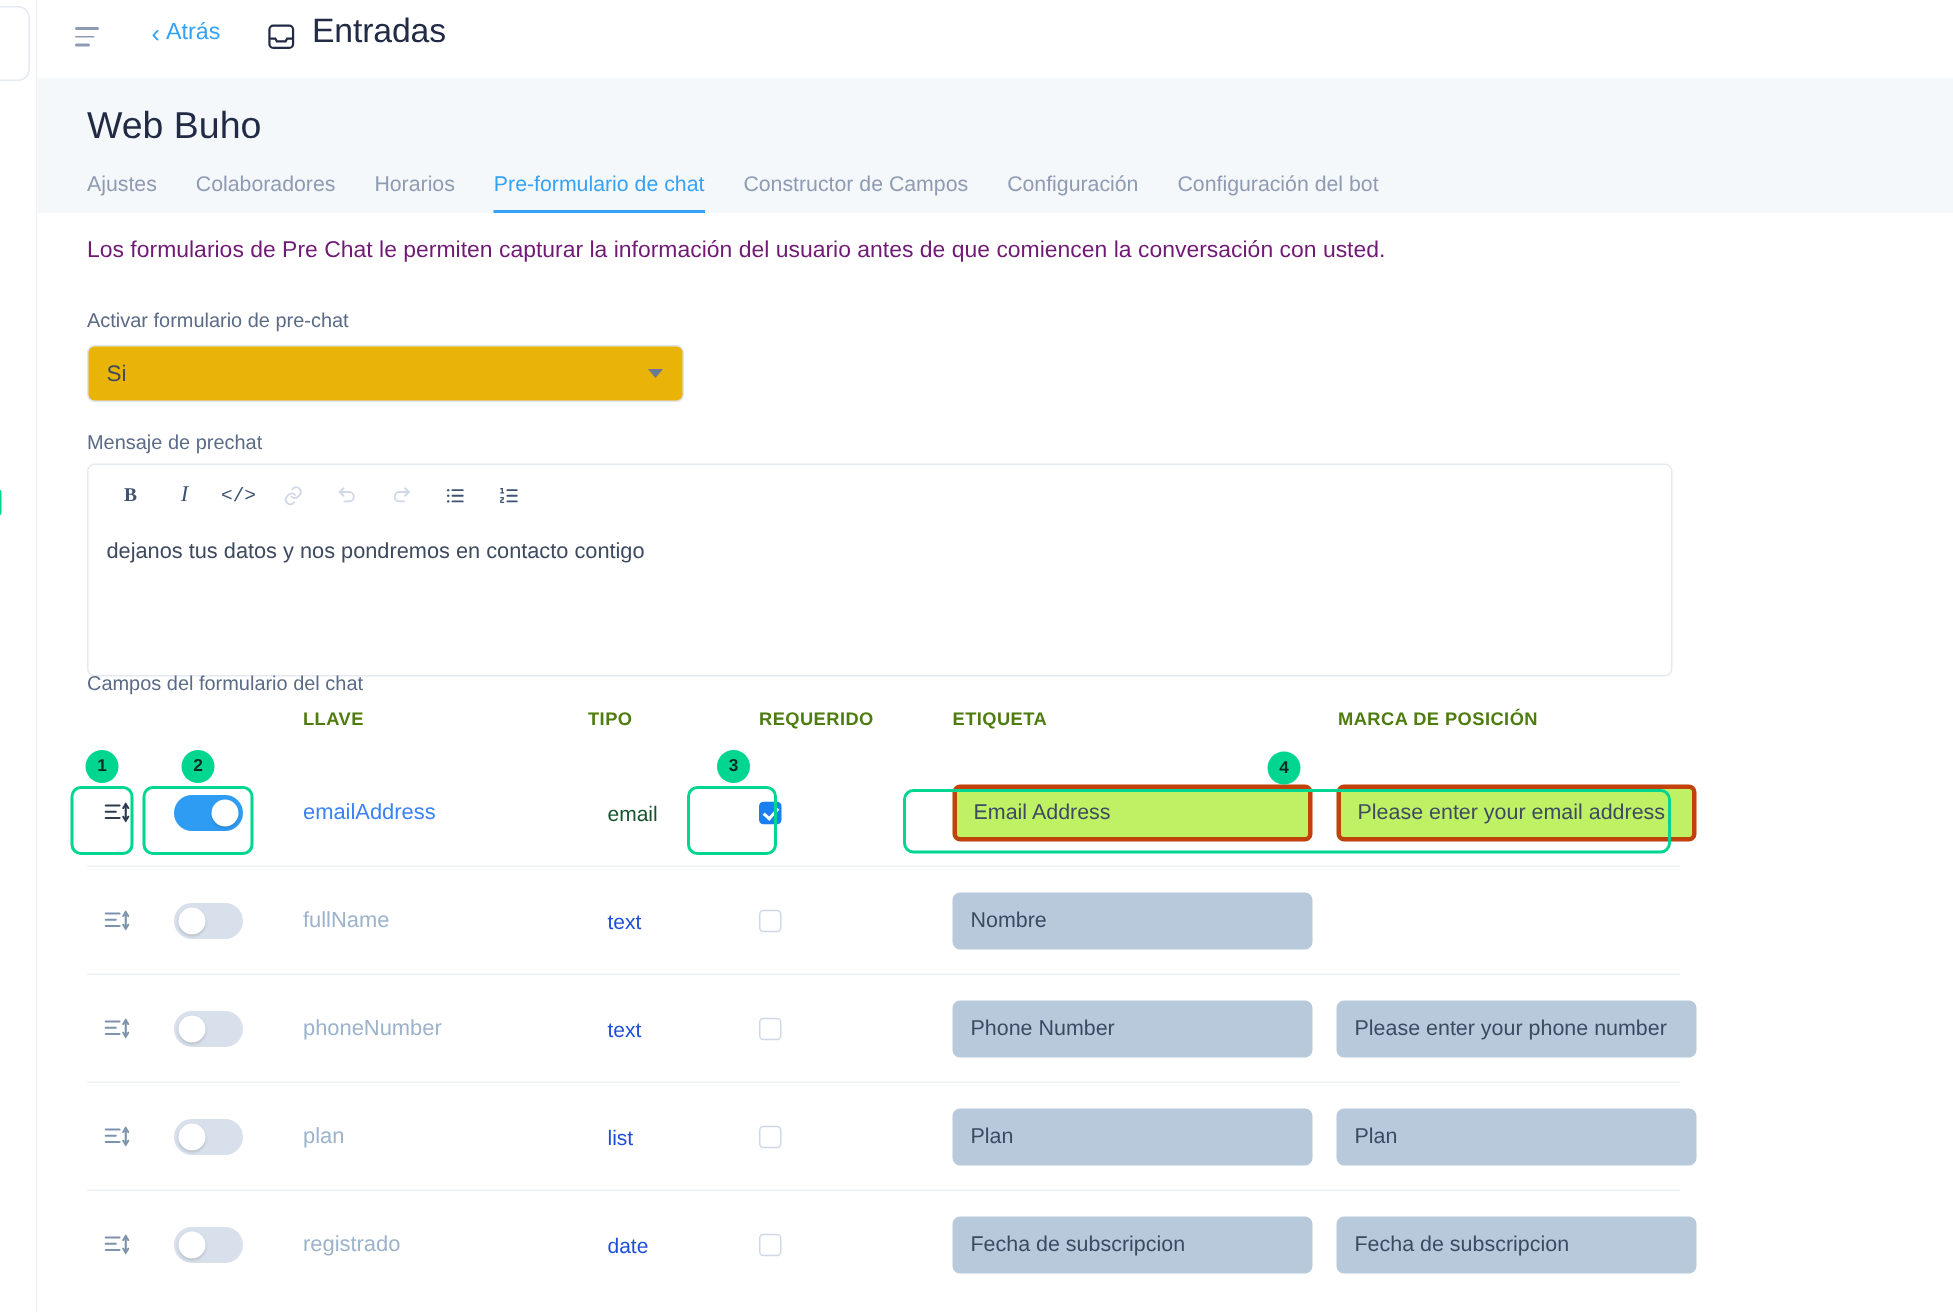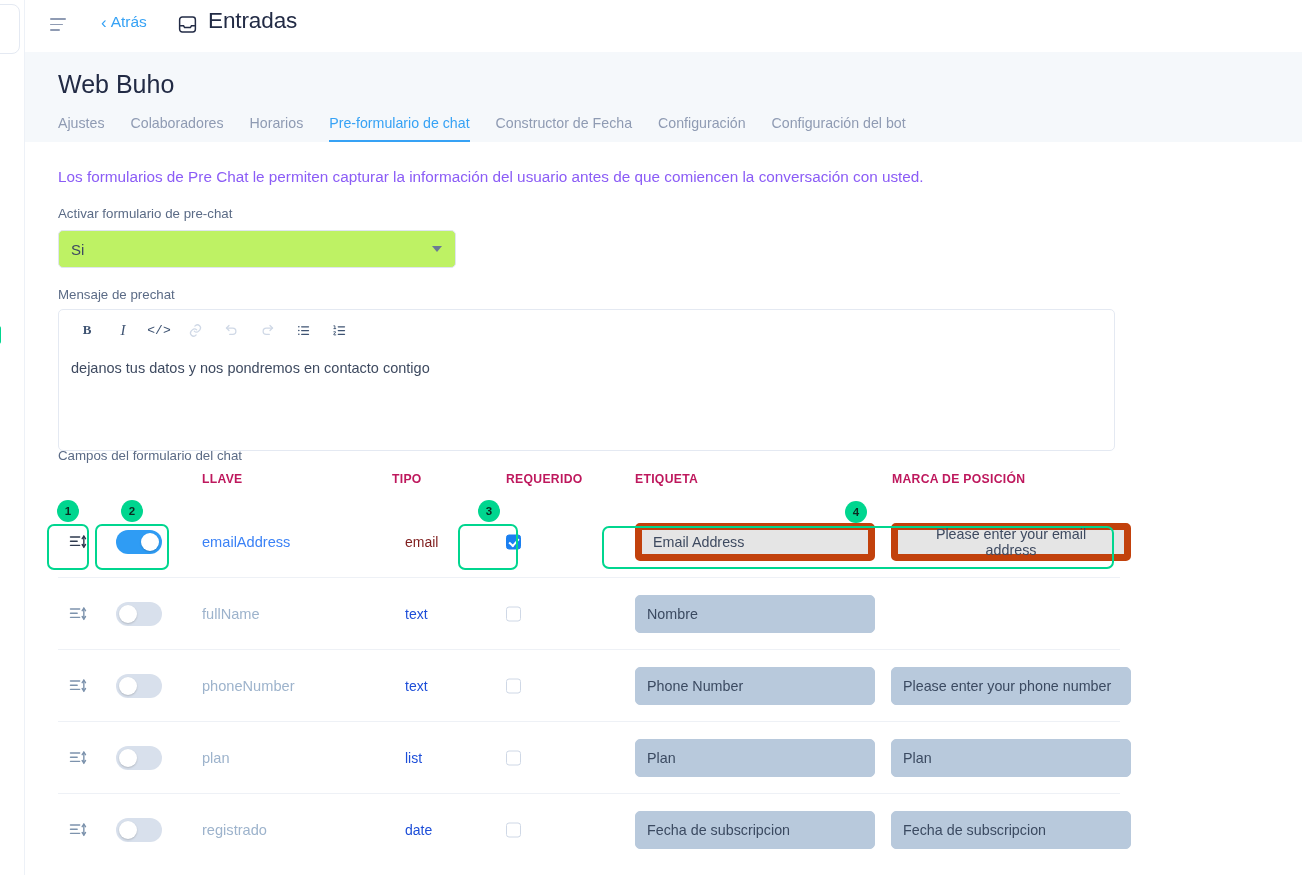--- a/index.html
+++ b/index.html
@@ -38,30 +38,30 @@
   
   .banner { position: absolute; left: 25px; top: 52px; width: 1277px; height: 90px; background: #f5f8fb; }
   .banner-title { position: absolute; left: 33px; top: 18px; font-size: 25px; color: #222b45; font-weight: 400; }
   .tabs { position: absolute; left: 33px; top: 58px; display: flex; align-items: flex-end; height: 32px; }
   .tab { font-size: 14.2px; color: #8f9bb3; padding: 0 0 9px 0; margin-right: 26px;
          cursor: pointer; white-space: nowrap; border-bottom: 2px solid transparent; }
   .tab.active { color: #36a2f5; border-bottom-color: #36a2f5; }
 
   
   .content { position: absolute; left: 25px; top: 142px; width: 1277px; height: 733px; background: #ffffff; }
-  .intro { position: absolute; left: 33px; top: 26px; font-size: 15.3px; color: #8b5cf6; }
+  .intro { position: absolute; left: 33px; top: 16px; font-size: 15.3px; color: #701a75; }
 
   .field-label { position: absolute; font-size: 13.3px; color: #5b6b86; }
   .lbl-activar { left: 33px; top: 64px; }
   .lbl-mensaje { left: 33px; top: 145px; }
   .lbl-campos { left: 33px; top: 306px; }
 
   .select {
     position: absolute; left: 33px; top: 88px; width: 398px; height: 38px;
-    border: 1px solid #dfe5ef; border-radius: 5px; background: #bef264;
+    border: 1px solid #dfe5ef; border-radius: 5px; background: #eab308;
     display: flex; align-items: center; padding: 0 12px; cursor: pointer;
   }
   .select .val { font-size: 15px; color: #3e4a60; }
   .select .caret { position: absolute; right: 13px; top: 15px; width: 0; height: 0;
                    border-left: 5px solid transparent; border-right: 5px solid transparent;
                    border-top: 6px solid #6b7a94; }
 
   .editor { position: absolute; left: 33px; top: 167px; width: 1057px; height: 142px;
             border: 1px solid #e4e9f2; border-radius: 5px; background: #fff; }
   .editor-toolbar { position: absolute; left: 0; top: 0; height: 40px; width: 100%;
@@ -70,21 +70,21 @@
             color: #3e5372; cursor: pointer; }
   .tb-btn.dim { color: #cfd8e6; cursor: default; }
   .tb-btn .bold { font-weight: bold; font-size: 13px; font-family: "Liberation Serif", serif; }
   .tb-btn .ital { font-style: italic; font-size: 15px; font-family: "Liberation Serif", serif; }
   .tb-btn .code { font-size: 13px; font-family: "Liberation Mono", monospace; }
   .editor-body { position: absolute; left: 0; top: 42px; padding: 8px 12px; font-size: 14.5px; color: #3e4a60; }
 
   
   .table { position: absolute; left: 33px; top: 330px; width: 1062px; }
   .thead { position: relative; height: 34px; }
-  .th { position: absolute; top: 0; font-size: 12.2px; font-weight: bold; color: #be185d; letter-spacing: 0.3px; }
+  .th { position: absolute; top: 0; font-size: 12.2px; font-weight: bold; color: #4d7c0f; letter-spacing: 0.3px; }
   .th-llave { left: 144px; }
   .th-tipo  { left: 334px; }
   .th-req   { left: 448px; }
   .th-etiq  { left: 577px; }
   .th-marca { left: 834px; }
 
   .row { position: relative; height: 72px; border-bottom: 1px solid #eef1f6; }
   .row:last-child { border-bottom: none; }
 
   .drag-handle { position: absolute; left: 10px; top: 50%; transform: translateY(-50%);
@@ -92,32 +92,32 @@
 
   .toggle { position: absolute; left: 58px; top: 50%; transform: translateY(-50%);
             width: 46px; height: 24px; border-radius: 13px; background: #d8e0ec; cursor: pointer; }
   .toggle .knob { position: absolute; top: 3px; left: 3px; width: 18px; height: 18px;
                   border-radius: 50%; background: #ffffff; box-shadow: 0 1px 2px rgba(0,0,0,.18); }
   .toggle.on { background: #2f9cf4; }
   .toggle.on .knob { left: 25px; }
 
   .cell-key  { position: absolute; left: 144px; top: 50%; transform: translateY(-50%); font-size: 14.6px; color: #3b82f6; }
   .cell-key.muted { color: #9db3cc; }
-  .cell-type { position: absolute; left: 347px; top: 50%; transform: translateY(-50%); font-size: 14px; color: #7f1d1d; }
+  .cell-type { position: absolute; left: 347px; top: 50%; transform: translateY(-50%); font-size: 14px; color: #14532d; }
   .cell-type.muted { color: #1d4ed8; }
 
   .checkbox { position: absolute; left: 448px; top: 50%; transform: translateY(-50%);
               width: 15px; height: 15px; border-radius: 3px; border: 1px solid #cfd8e6; background: #fff; cursor: pointer; }
   .checkbox.checked { background: #1a7ff0; border-color: #1a7ff0; }
   .checkbox.checked::after { content: ""; position: absolute; left: 4px; top: 1px; width: 4px; height: 8px;
                              border: solid #fff; border-width: 0 2px 2px 0; transform: rotate(42deg); }
 
   .inp { position: absolute; top: 50%; transform: translateY(-50%); height: 38px;
          border-radius: 5px; display: flex; align-items: center; padding: 0 11px; font-size: 14.3px; }
-  .inp.active { border: 7px solid #c2410c; background: #e5e5e5; color: #3e4a60; }
+  .inp.active { border: 3px solid #c2410c; background: #bef264; color: #3e4a60; }
   .inp.locked { border: 1px solid #b8c9dc; background: #b8c9dc; color: #3b4a61; }
   .inp-label { left: 577px; width: 240px; }
   .inp-place { left: 833px; width: 240px; text-align: center; }
 
   
   .ann-box { position: absolute; border: 2px solid #00d68f; border-radius: 7px; pointer-events: none; }
   .ann-badge { position: absolute; width: 22px; height: 22px; border-radius: 50%; background: #00d68f;
                color: #0b2b21; font-size: 11.5px; font-weight: bold;
                display: flex; align-items: center; justify-content: center; pointer-events: none; }
 </style>
@@ -152,21 +152,21 @@
     <div class="page-title">Entradas</div>
   </div>
 
   <div class="banner">
     <div class="banner-title">Web Buho</div>
     <div class="tabs" id="tabbar">
         <div class="tab">Ajustes</div>
         <div class="tab">Colaboradores</div>
         <div class="tab">Horarios</div>
         <div class="tab active">Pre-formulario de chat</div>
-        <div class="tab">Constructor de Fecha</div>
+        <div class="tab">Constructor de Campos</div>
         <div class="tab">Configuración</div>
         <div class="tab">Configuración del bot</div>
       </div>
   </div>
 
   <div class="content">
 
     <div class="intro">Los formularios de Pre Chat le permiten capturar la información del usuario antes de que comiencen la conversación con usted.</div>
 
     <div class="field-label lbl-activar">Activar formulario de pre-chat</div>

